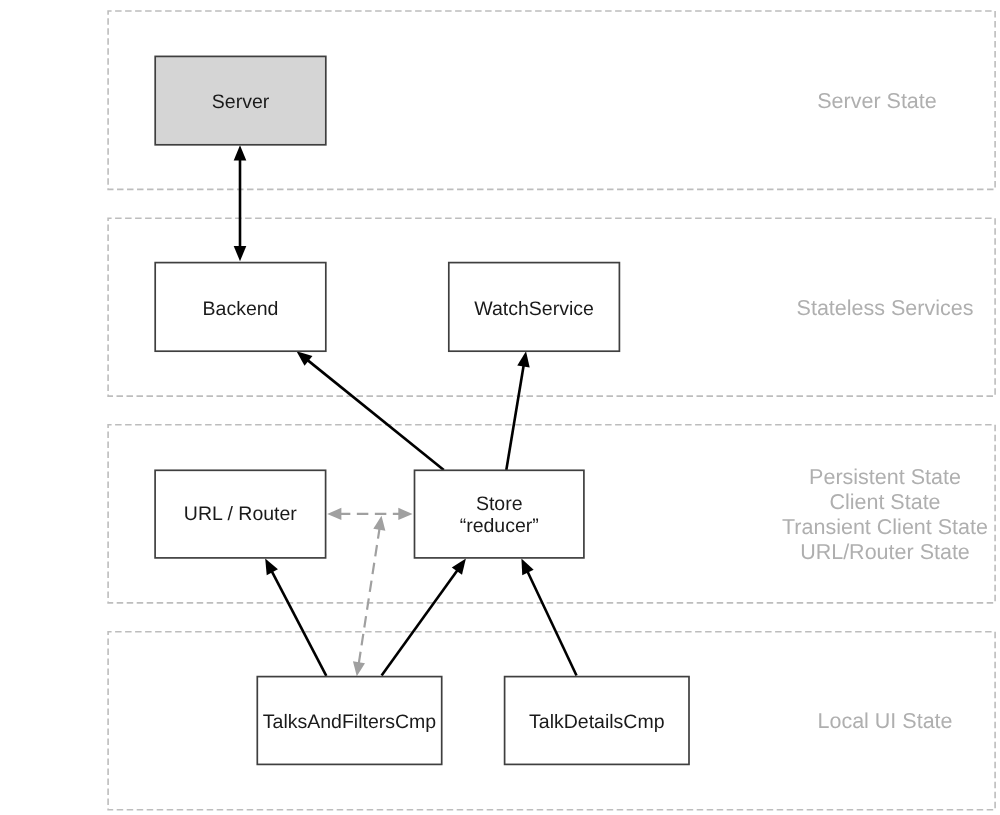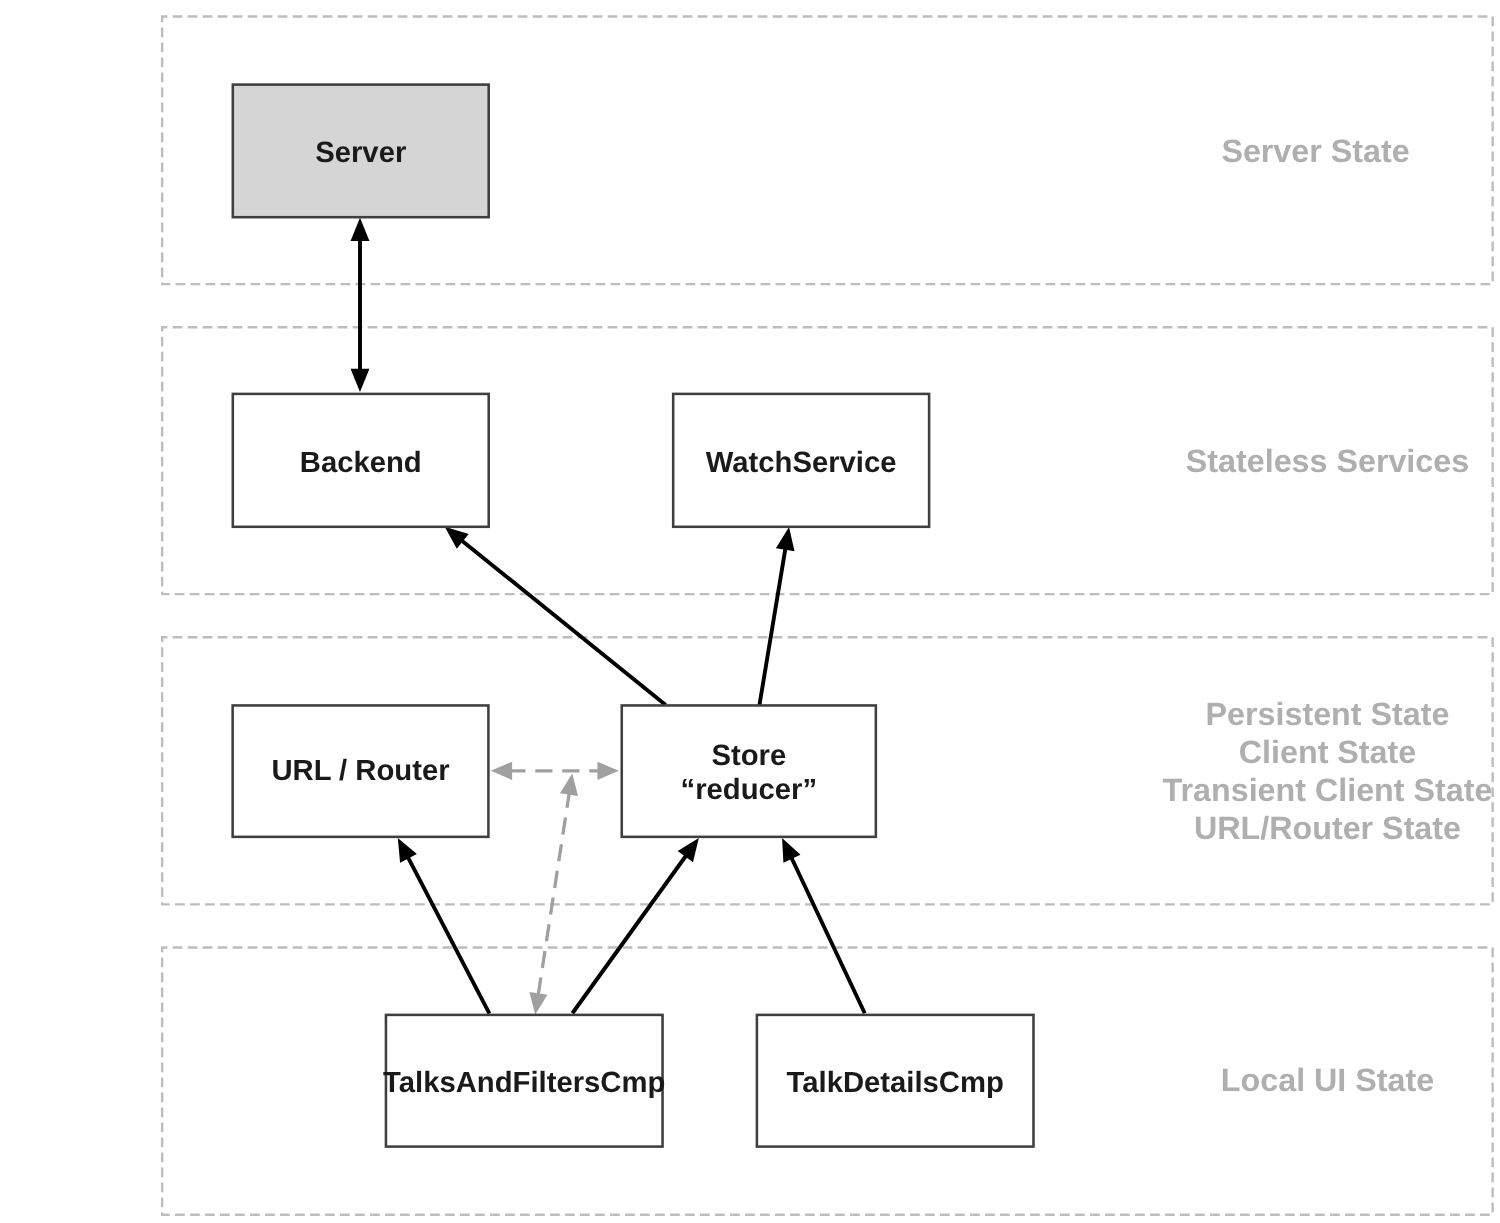--- a/index.html
+++ b/index.html
@@ -1,20 +1,20 @@
 <!DOCTYPE html>
 <html><head>
 <meta charset="utf-8">
 <title>Layered application state architecture diagram</title>
 <style>
   html,body{margin:0;padding:0;background:#ffffff;}
   body{width:1000px;height:815px;overflow:hidden;
        font-family:"Liberation Sans",sans-serif;
        -webkit-font-smoothing:antialiased;}
-  #stage{position:relative;width:1000px;height:815px;background:#ffffff;font-weight:bold;}
+  #stage{position:relative;width:1000px;height:815px;background:#ffffff;}
   svg#diagram{position:absolute;left:0;top:0;width:1000px;height:815px;display:block;
               shape-rendering:geometricPrecision;text-rendering:geometricPrecision;
               filter:opacity(1);}
   text{-webkit-font-smoothing:antialiased;}
 
   
   .zone-rect{fill:none;stroke:#bdbdbd;stroke-width:1.6;stroke-dasharray:6.5 3.5;stroke-dashoffset:3;}
   
   .zone-label{fill:#afafaf;font-family:"Liberation Sans",sans-serif;font-size:21.5px;
               text-anchor:middle;}

